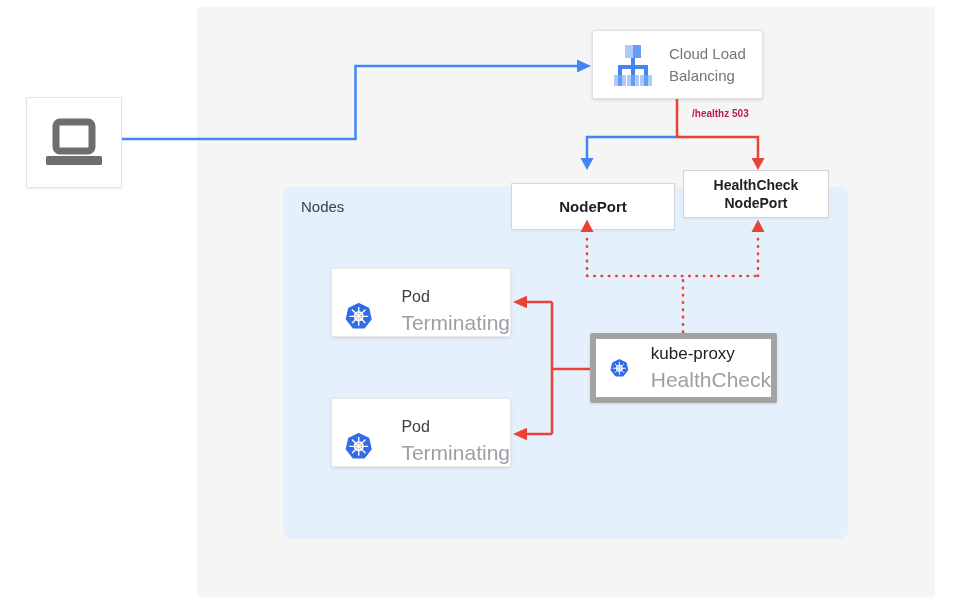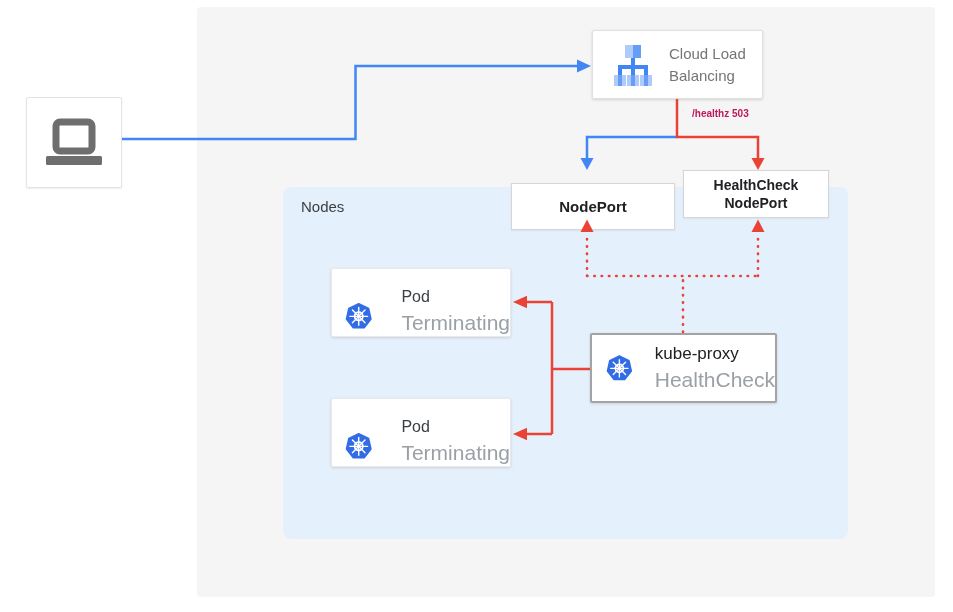--- a/index.html
+++ b/index.html
@@ -32,21 +32,21 @@
     font-weight:bold;color:#202124;}
   .nodeport-card{left:511px;top:171px;width:164px;height:47px;font-size:15px;margin-top:12px;}
   .hc-card{left:683px;top:170px;width:146px;height:48px;font-size:14px;line-height:1.3;
     padding:0 16px;}
 
   .entity-card{width:180px;height:69px;border:1px solid #e9e9e9;border-radius:2px;
     box-shadow:0 1px 3px rgba(0,0,0,.12);display:flex;align-items:flex-end;
     padding-left:13px;gap:29px;}
   .pod1-card{left:331px;top:268px;}
   .pod2-card{left:331px;top:398px;}
-  .kp-card{left:590px;top:333px;width:187px;height:70px;border:2px solid #a3a3a3;
+  .kp-card{left:590px;top:333px;width:187px;height:70px;border:6px solid #a3a3a3;
     border-radius:2px;box-shadow:0 1px 3px rgba(0,0,0,.12);
     display:flex;align-items:center;padding-left:14px;gap:22px;}
 
   .entity-title{font-size:16px;color:#3c4043;line-height:1.25;}
   .entity-sub{font-size:21px;color:#9aa0a6;line-height:1.3;margin-top:2px;}
   .kp-title{font-size:17px;color:#202124;line-height:1.25;}
 
   .edge-layer{position:absolute;left:0;top:0;width:953px;height:612px;z-index:3;
     pointer-events:none;}
 </style>

